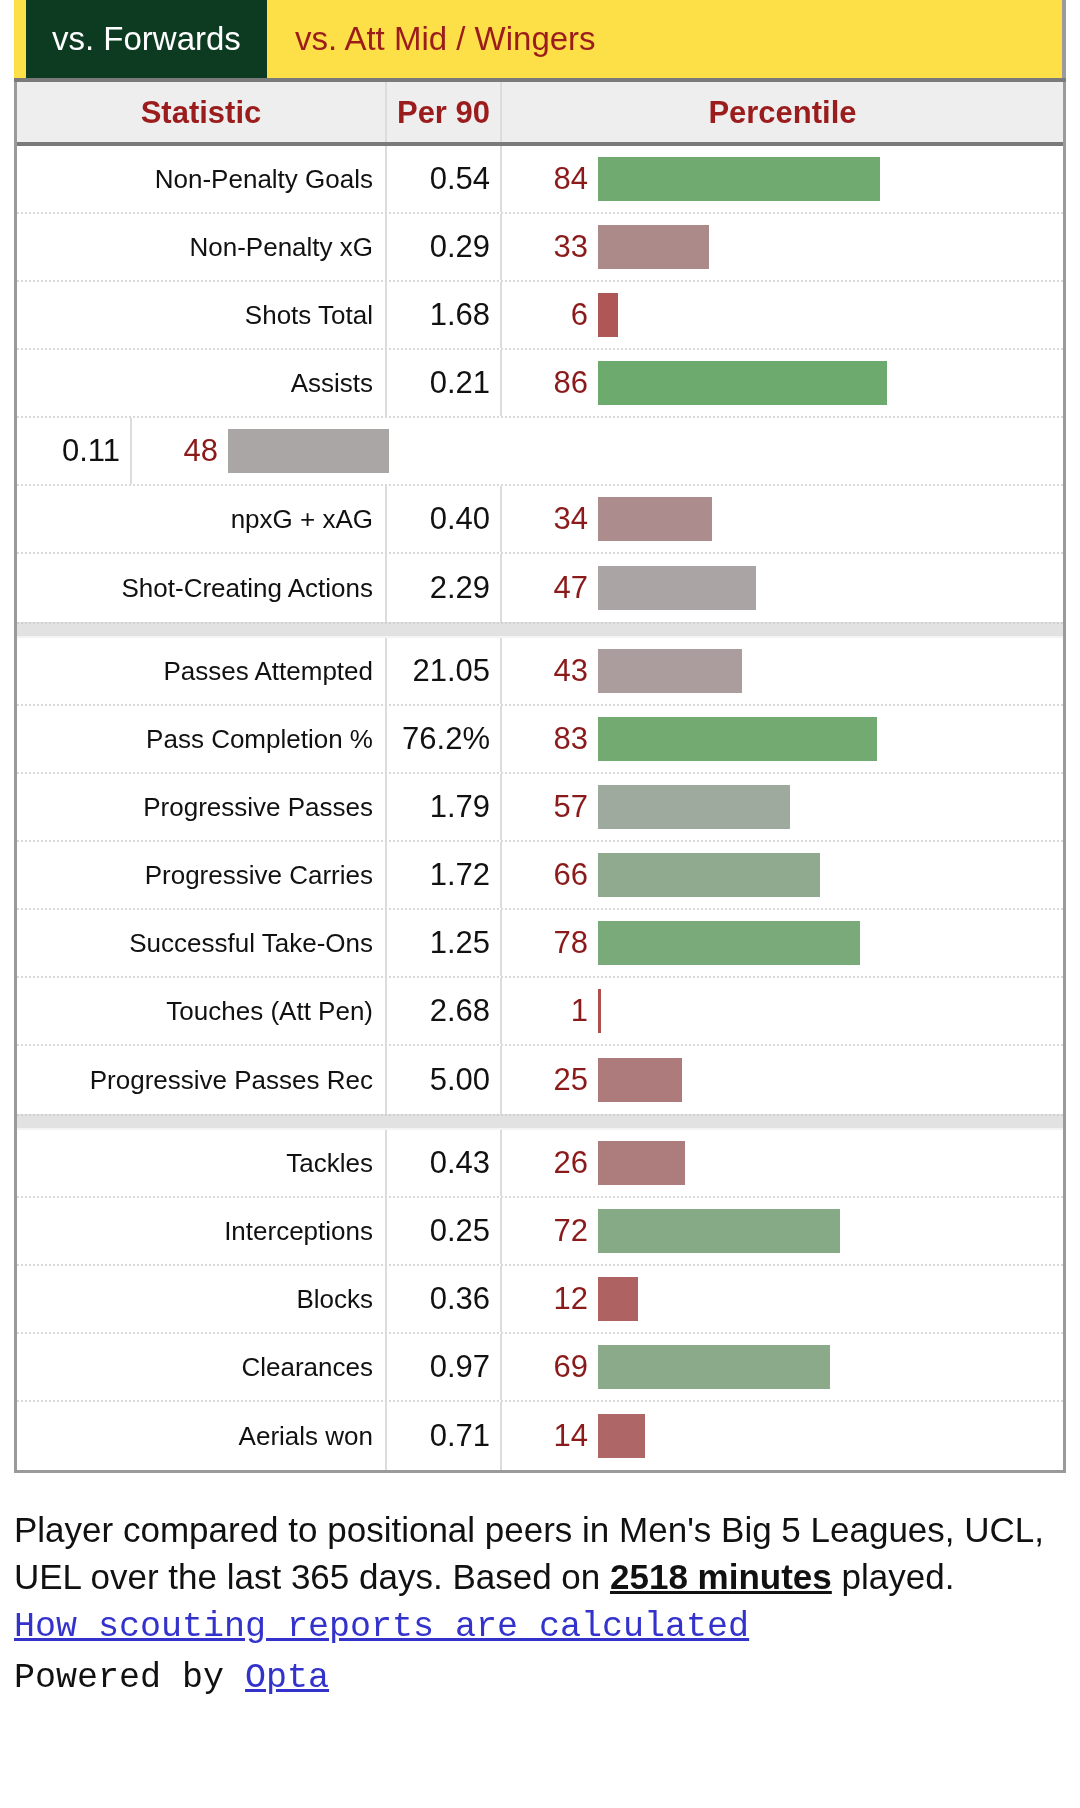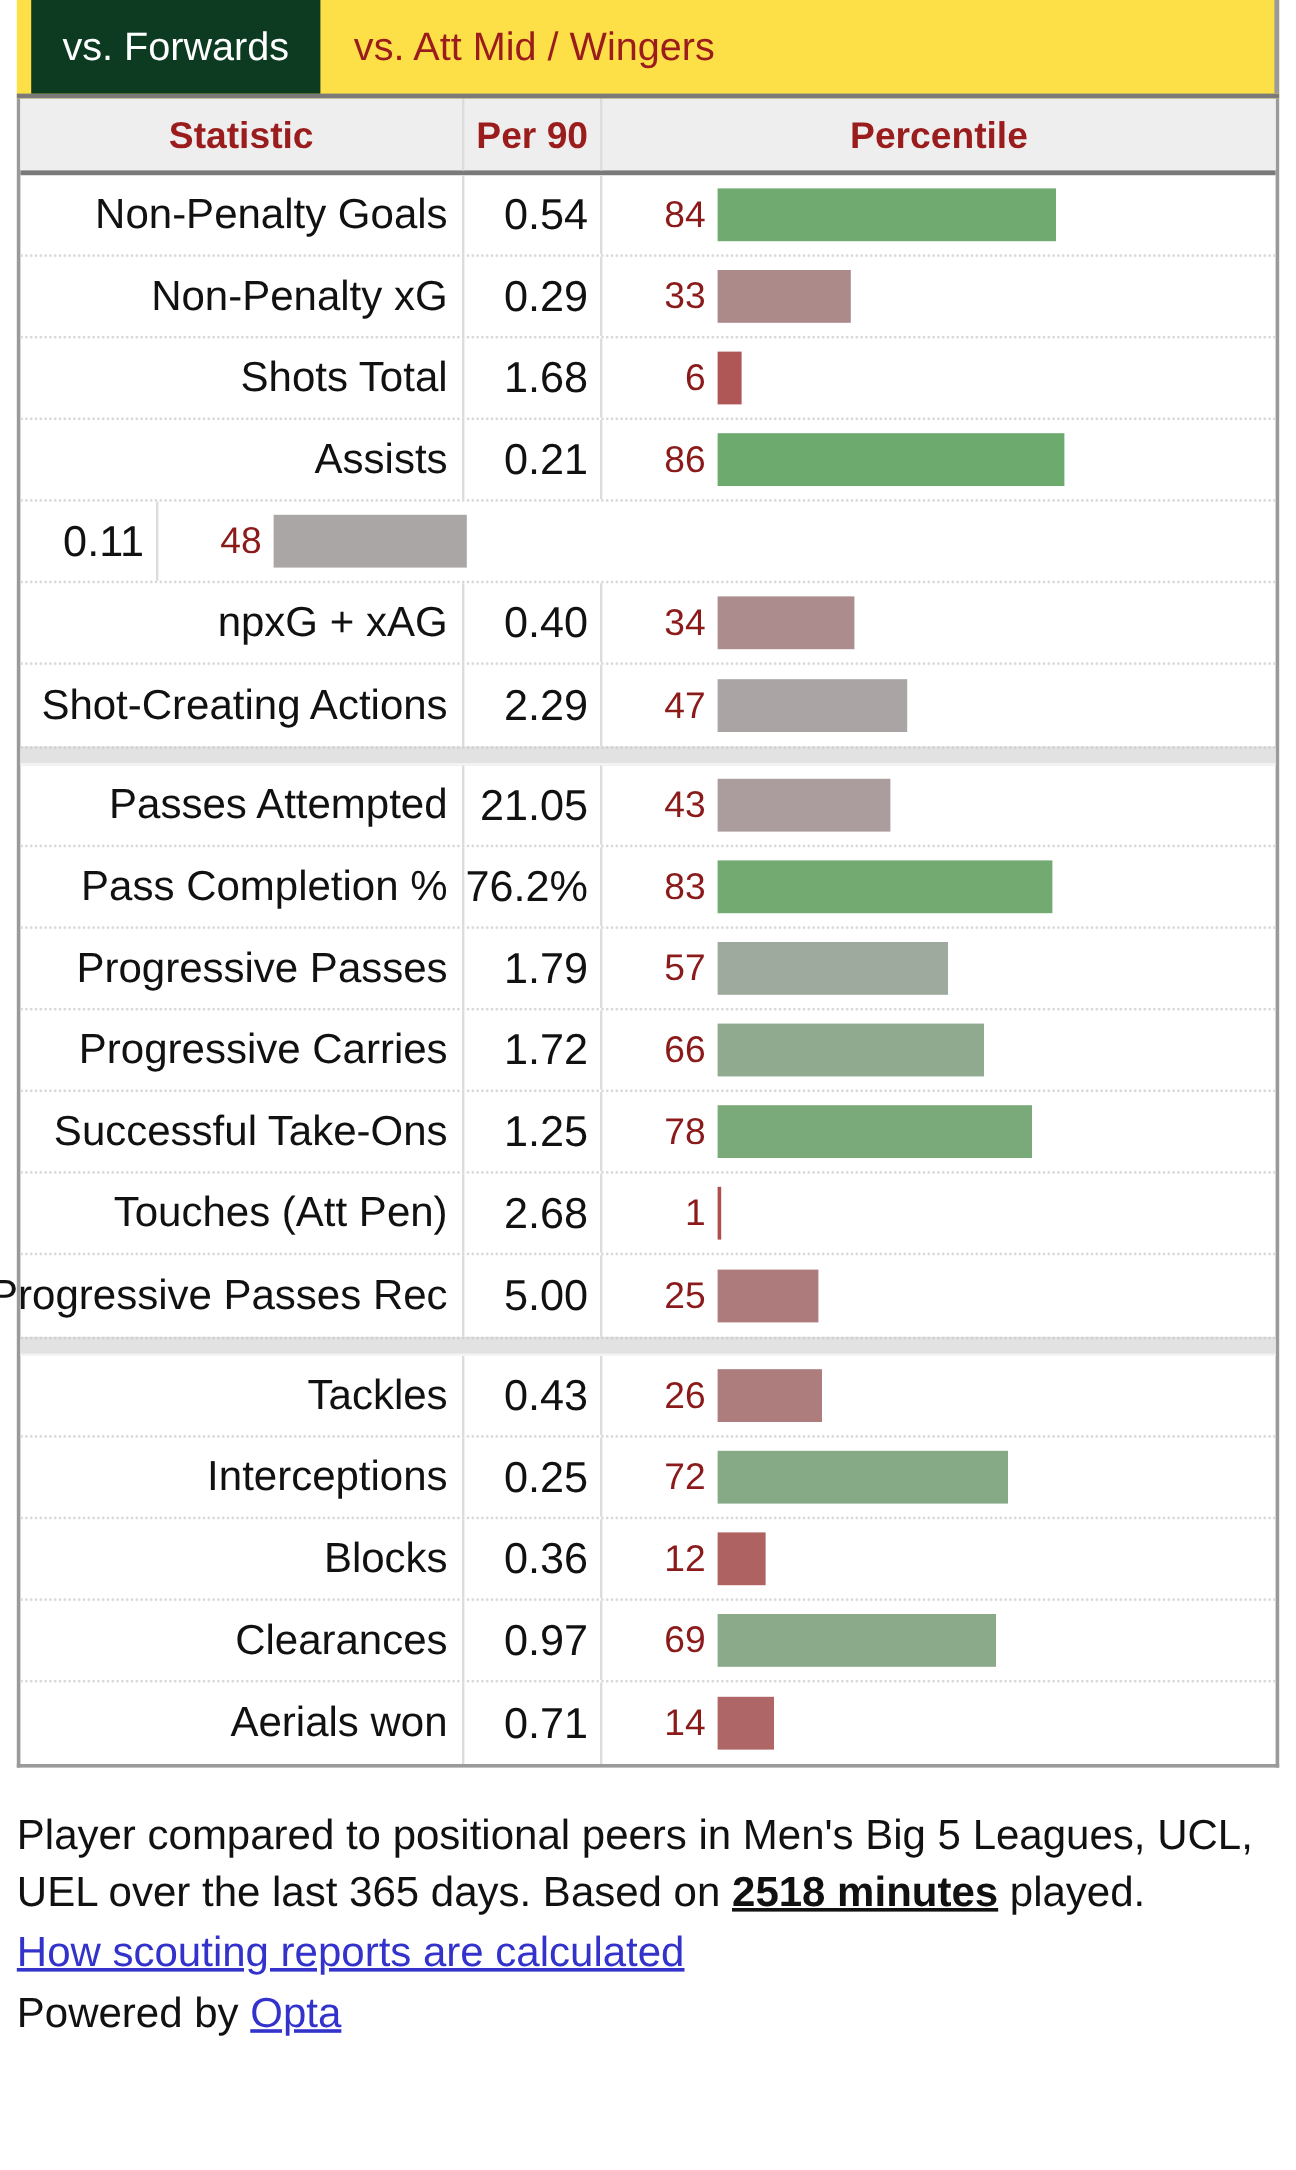--- a/index.html
+++ b/index.html
@@ -92,31 +92,31 @@
     height: 68px;
     align-items: stretch;
     border-bottom: 2px dotted #d8d8d8;
   }
   .row.last-in-section { border-bottom: none; }
 
   .cell-stat {
     width: 370px; flex: 0 0 370px;
     display: flex; align-items: center; justify-content: flex-end;
     padding-right: 12px;
-    font-size: 35px;
+    font-size: 26px;
     color: #111111;
     border-right: 2px solid #dcdcdc;
     white-space: nowrap;
     font-family: "Liberation Sans", sans-serif;
   }
   .cell-per90 {
     width: 115px; flex: 0 0 115px;
     display: flex; align-items: center; justify-content: flex-end;
     padding-right: 10px;
-    font-size: 36px;
+    font-size: 31px;
     color: #111111;
     border-right: 2px solid #dcdcdc;
     font-family: "Liberation Sans", sans-serif;
   }
   .cell-pct {
     flex: 1 1 auto;
     display: flex; align-items: center;
     padding-left: 0;
     margin-left: 28px;
   }
@@ -156,21 +156,21 @@
     color: #111111;
     font-family: "Liberation Sans", sans-serif;
   }
   .footer .para { margin: 0 0 4px 0; }
   .footer b { font-weight: bold; text-decoration: underline; }
   .link {
     color: #3333cc;
     text-decoration: underline;
     cursor: pointer;
   }
-  .footer-line { margin-top: 4px; }
+  .footer-line { margin-top: 4px; font-family: Liberation Mono, monospace; }
 </style>
 </head>
 <body>
 
 <div id="root">
 
   <div class="tabs-wrap">
     <div class="tabs" id="tabs">
         <div class="tab active">vs. Forwards</div>
         <div class="tab inactive">vs. Att Mid / Wingers</div>

